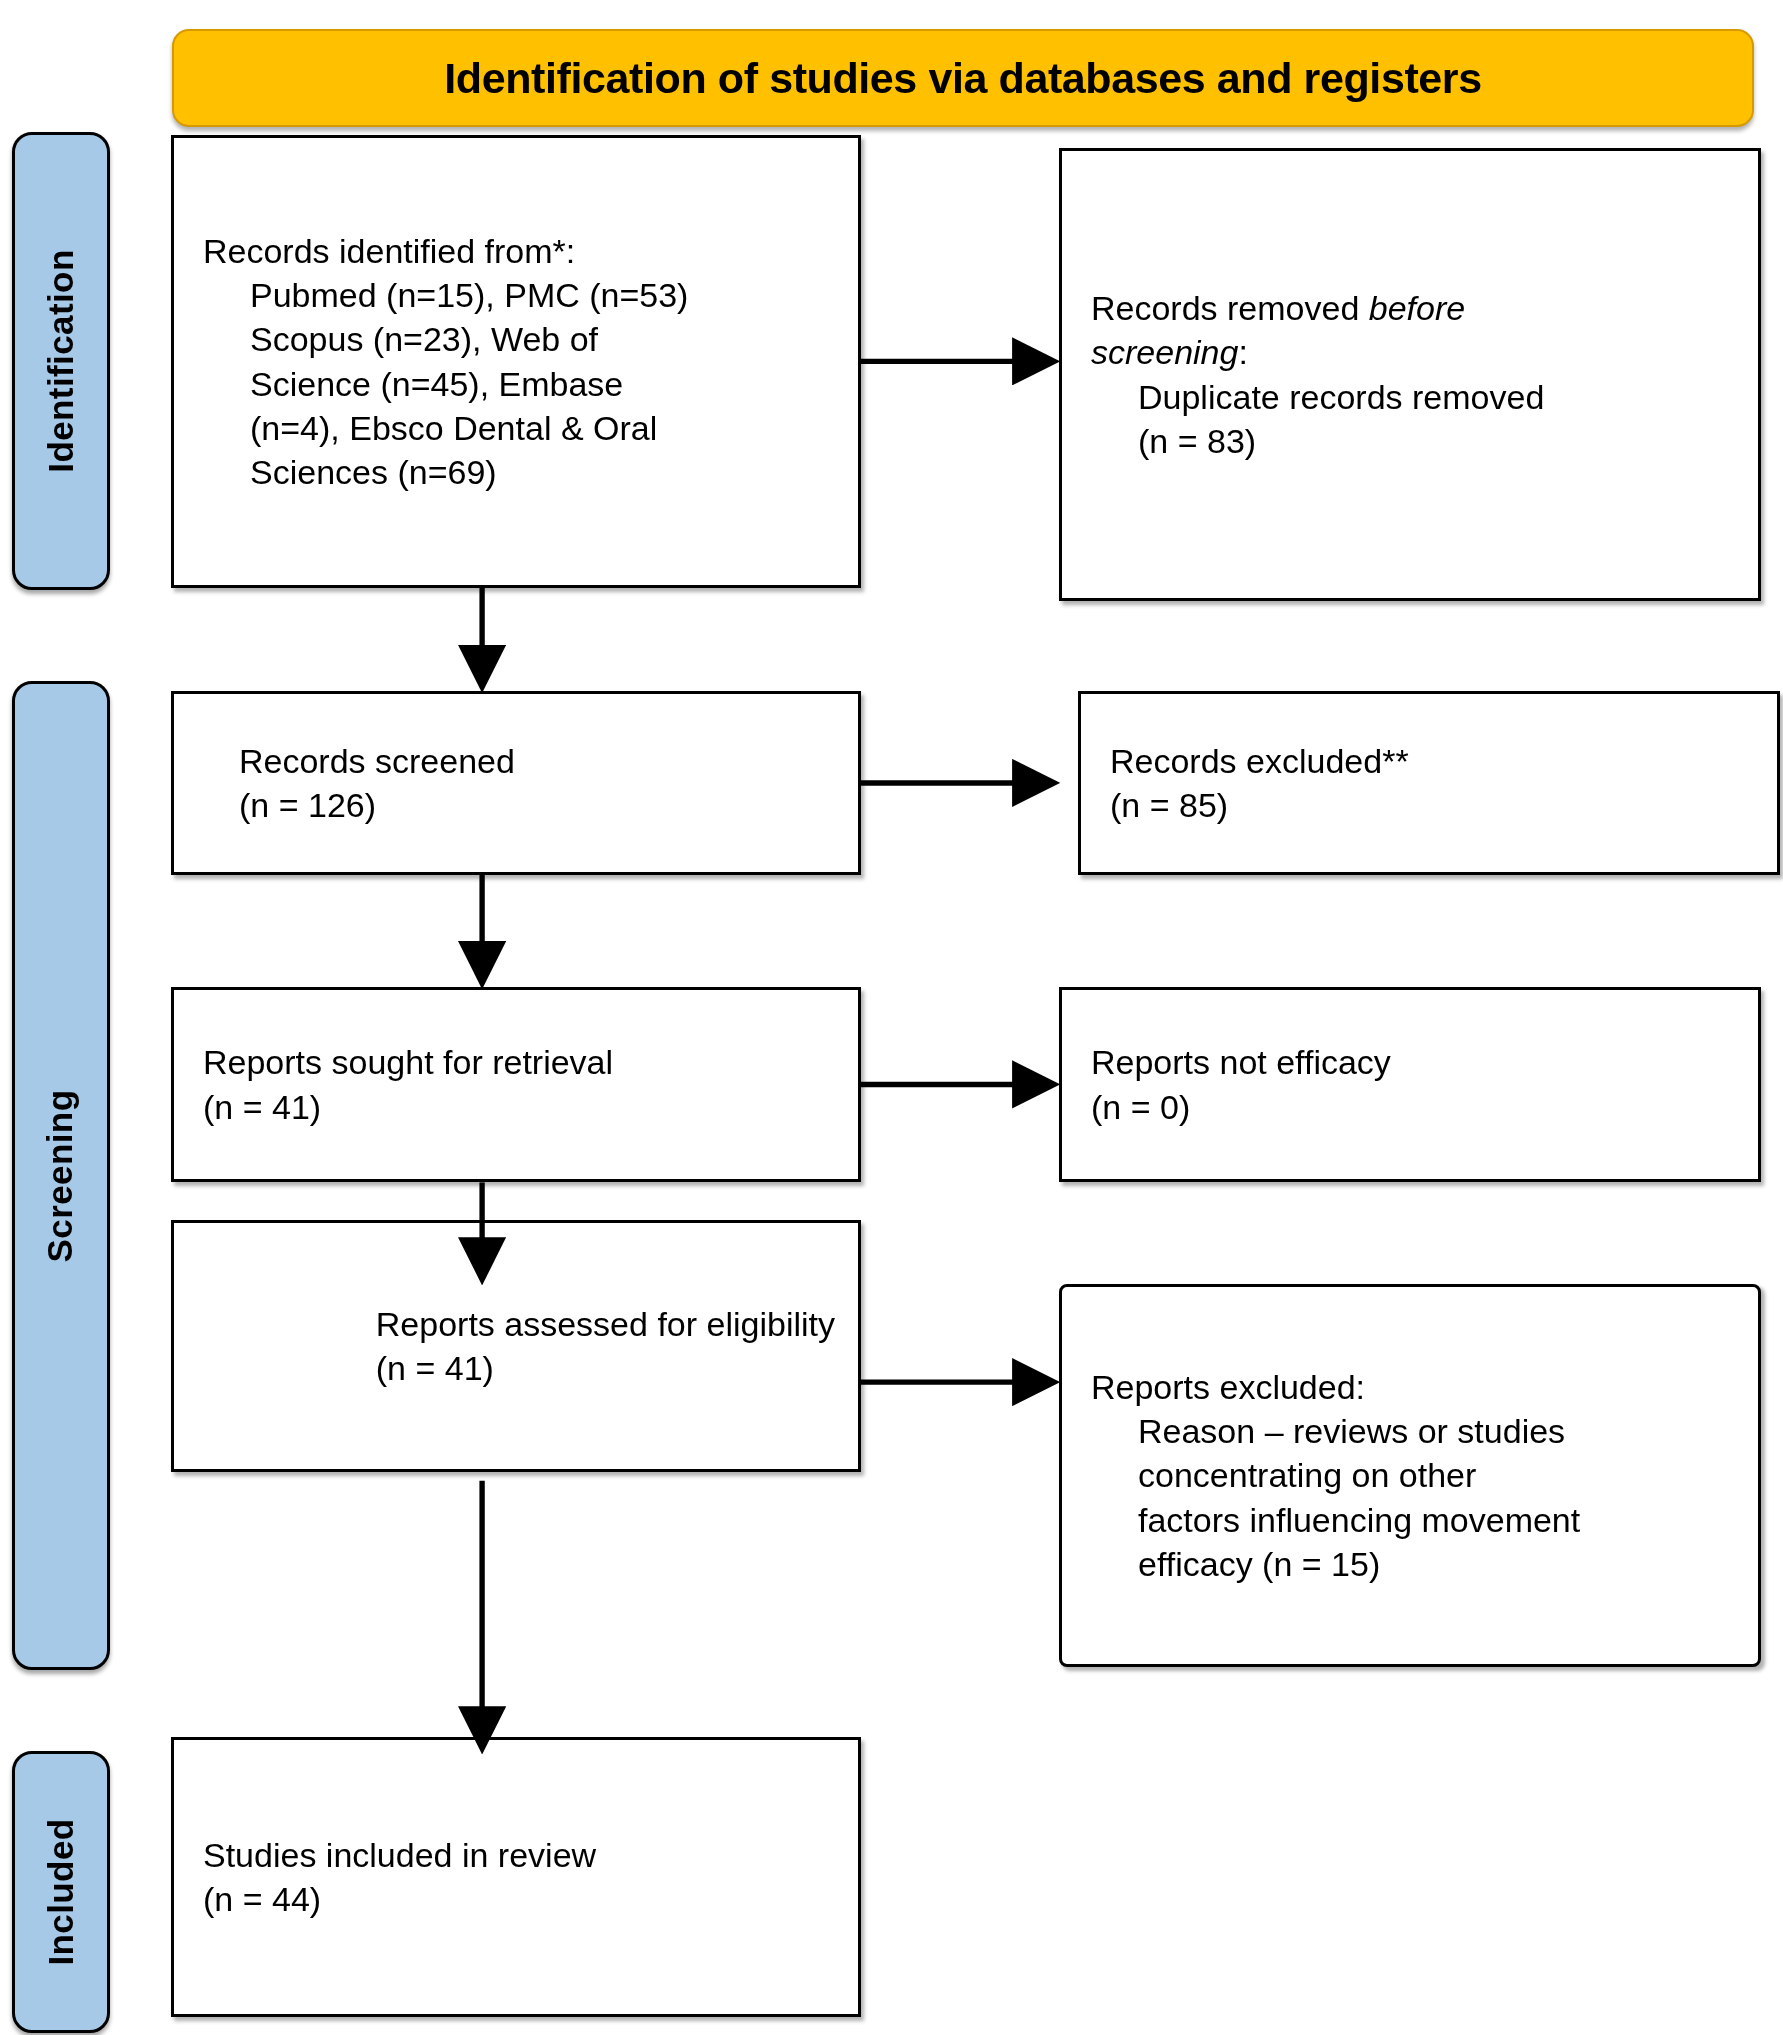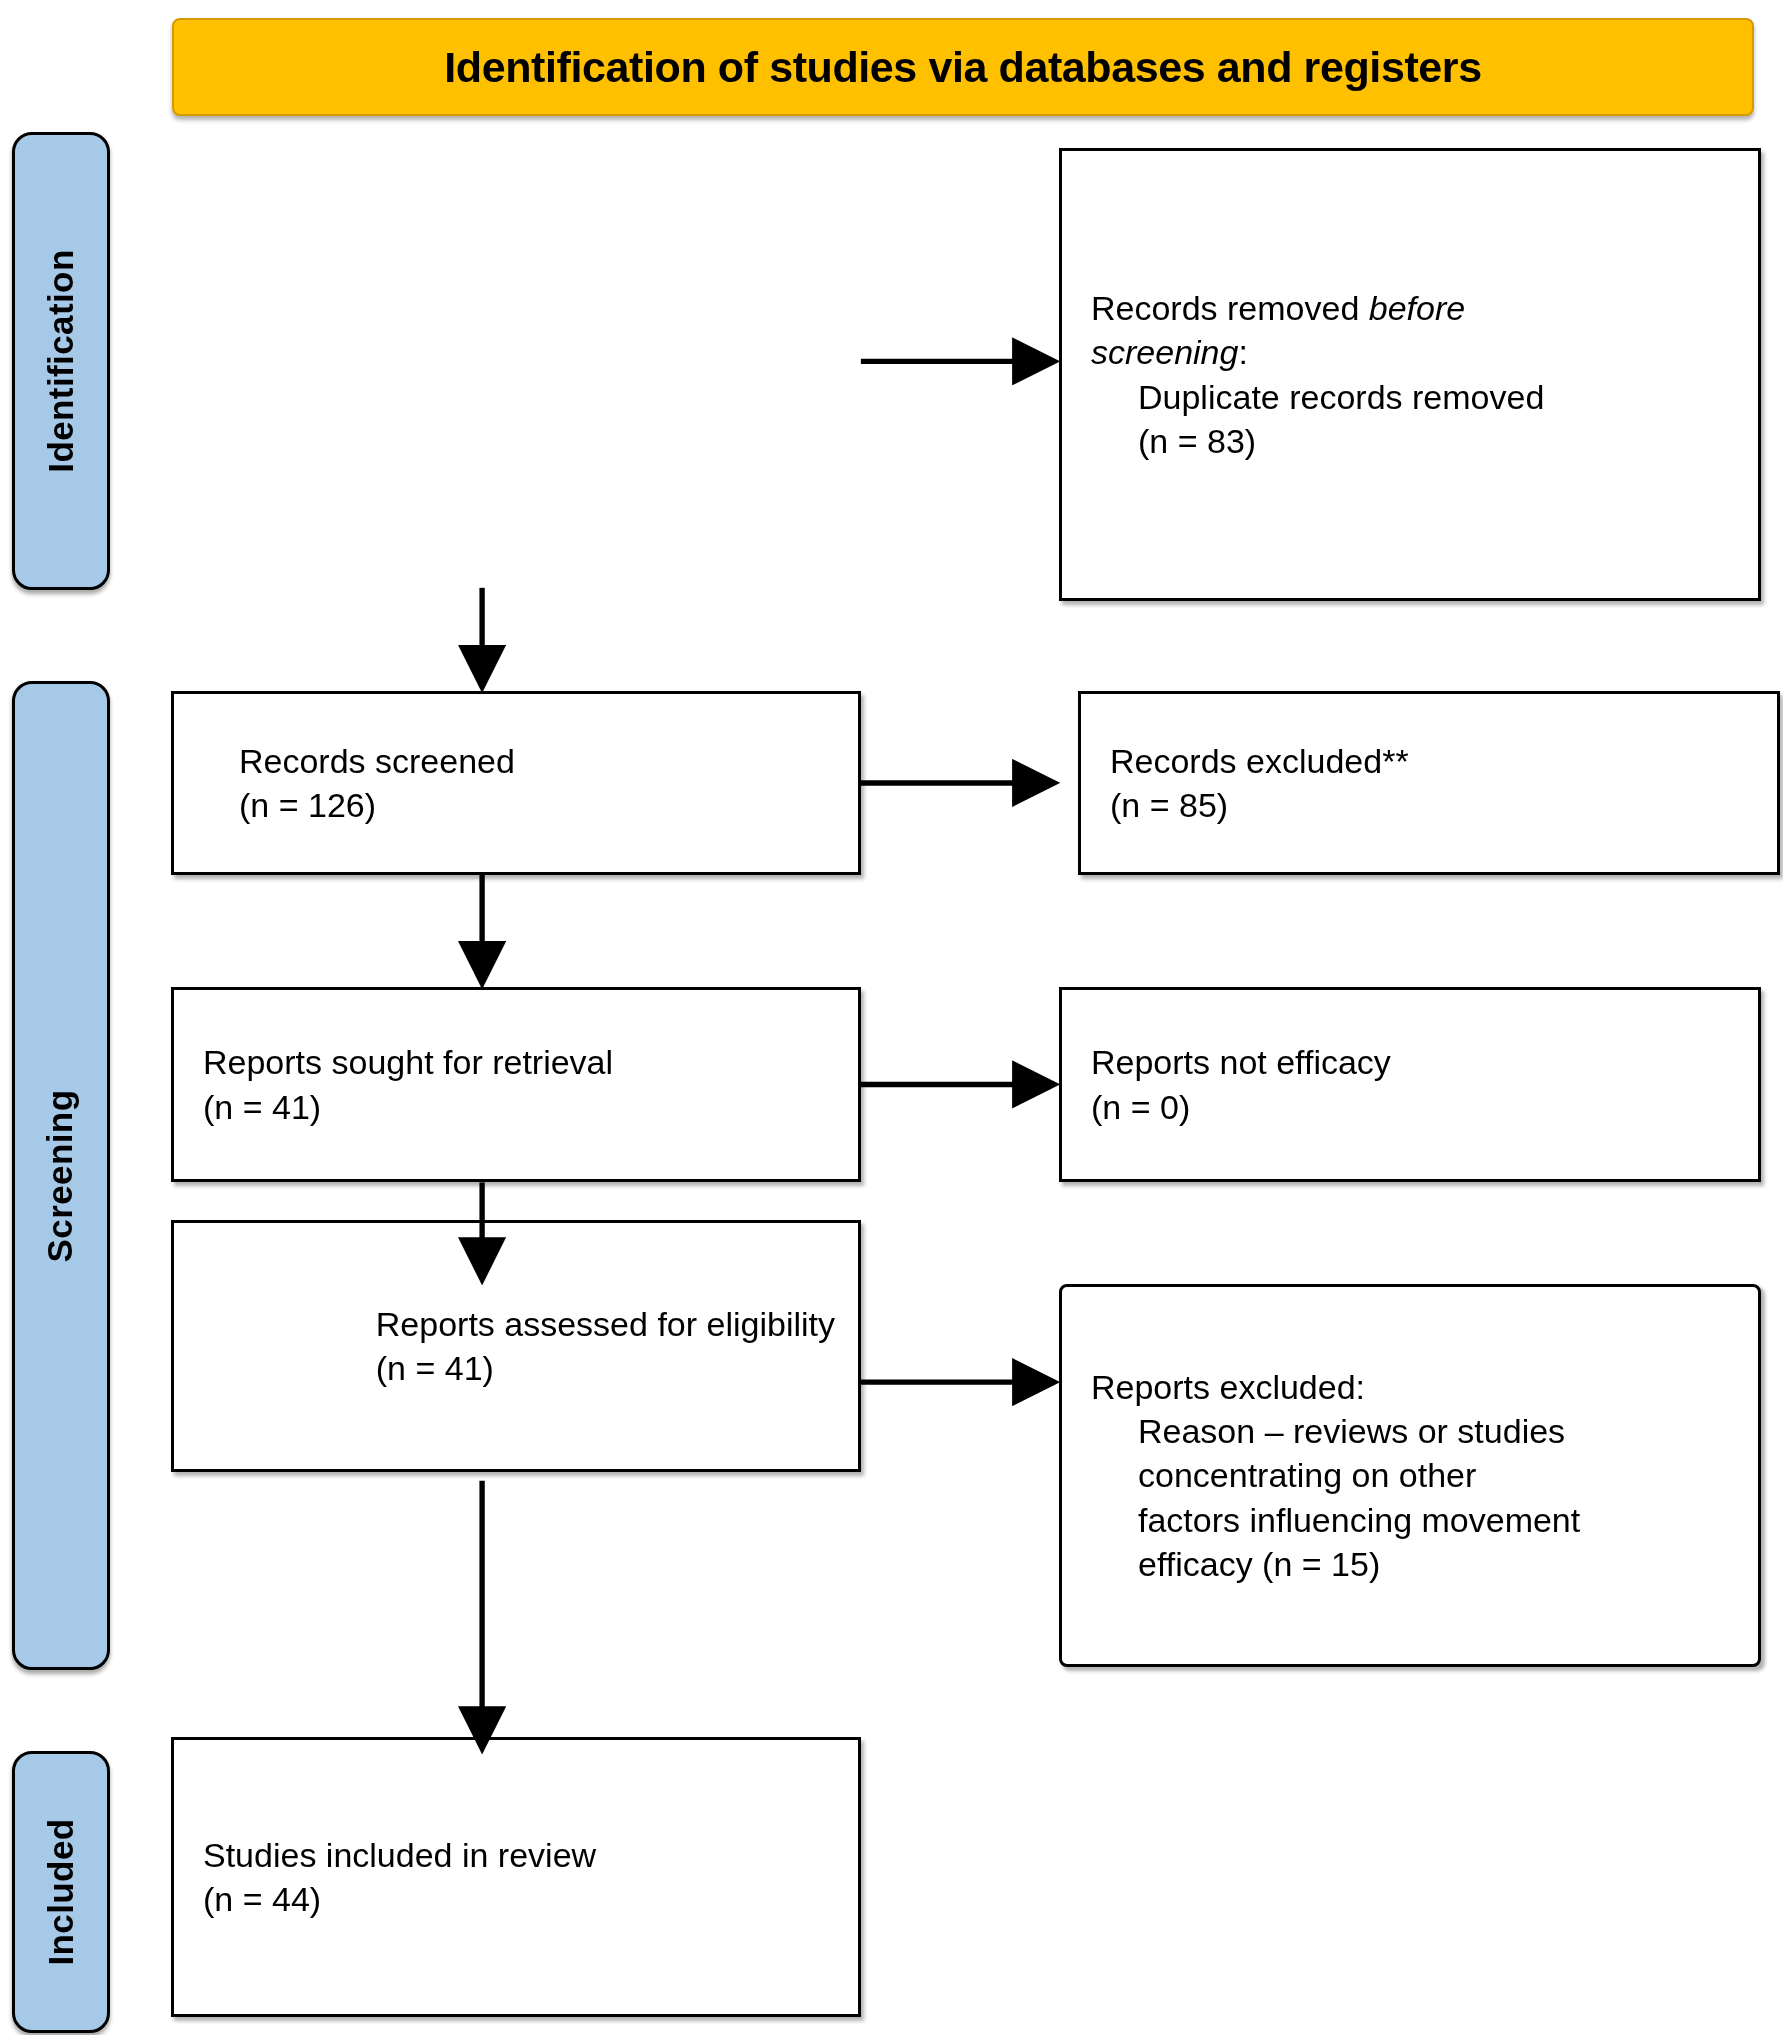--- a/index.html
+++ b/index.html
@@ -11,25 +11,25 @@
     position:relative;
     width:1783px;
     height:2035px;
     background:#ffffff;
     overflow:hidden;
   }
 
   
   .banner{
     position:absolute;
-    left:172px; top:18px;
+    left:172px; top:29px;
     width:1582px; height:98px;
     background:#FFC000;
     border:2.3px solid #D69A00;
-    border-radius:8px;
+    border-radius:17px;
     box-sizing:border-box;
     display:flex;
     align-items:center;
     justify-content:center;
     box-shadow:0 3.8px 4.6px rgba(0,0,0,0.30);
   }
   .banner-text{
     font-size:43px;
     font-weight:bold;
     color:#000000;
@@ -105,20 +105,30 @@
   </div>
 
   <div class="stage-tab" style="left:11.5px; top:681px; width:98px; height:989px;">
     <span>Screening</span>
   </div>
 
   <div class="stage-tab" style="left:11.5px; top:1751px; width:98px; height:282px;">
     <span>Included</span>
   </div>
 
+  <div class="box" style="left:171px; top:135px; width:690px; height:453px;">
+    <div class="lines">
+      <div class="ln">Records identified from*:</div>
+      <div class="ln indent">Pubmed (n=15), PMC (n=53)</div>
+      <div class="ln indent">Scopus (n=23), Web of</div>
+      <div class="ln indent">Science (n=45), Embase</div>
+      <div class="ln indent">(n=4), Ebsco Dental &amp; Oral</div>
+      <div class="ln indent">Sciences (n=69)</div>
+    </div>
+  </div>
 
   <div class="box" style="left:1059px; top:148px; width:702px; height:453px;">
     <div class="lines">
       <div class="ln"><span>Records removed </span><span class="ital">before</span></div>
       <div class="ln"><span class="ital">screening</span><span>:</span></div>
       <div class="ln indent">Duplicate records removed</div>
       <div class="ln indent">(n = 83)</div>
     </div>
   </div>
 

